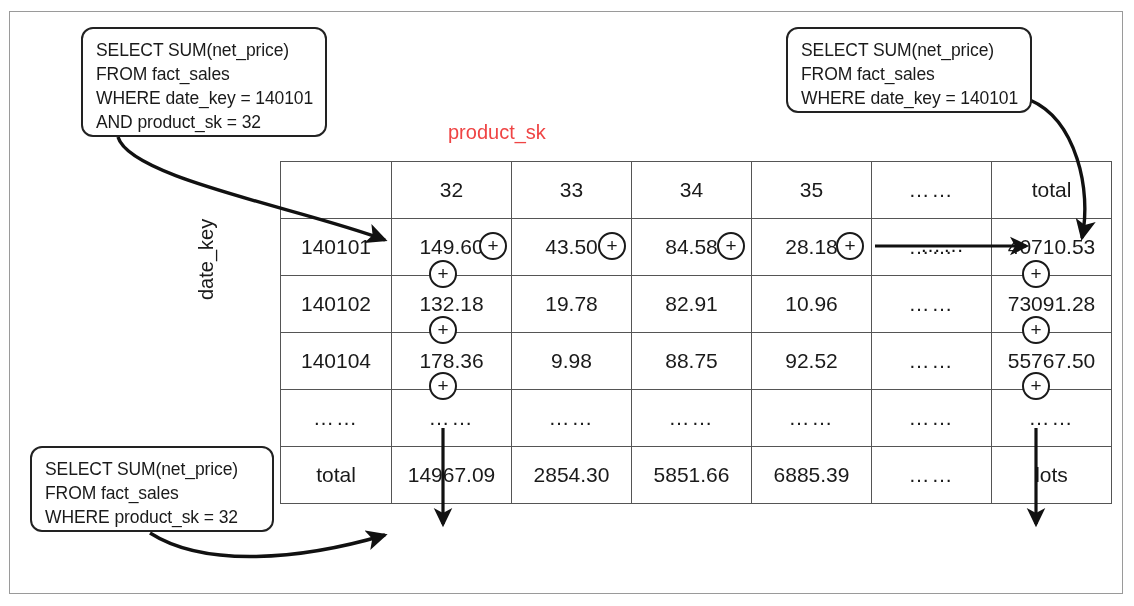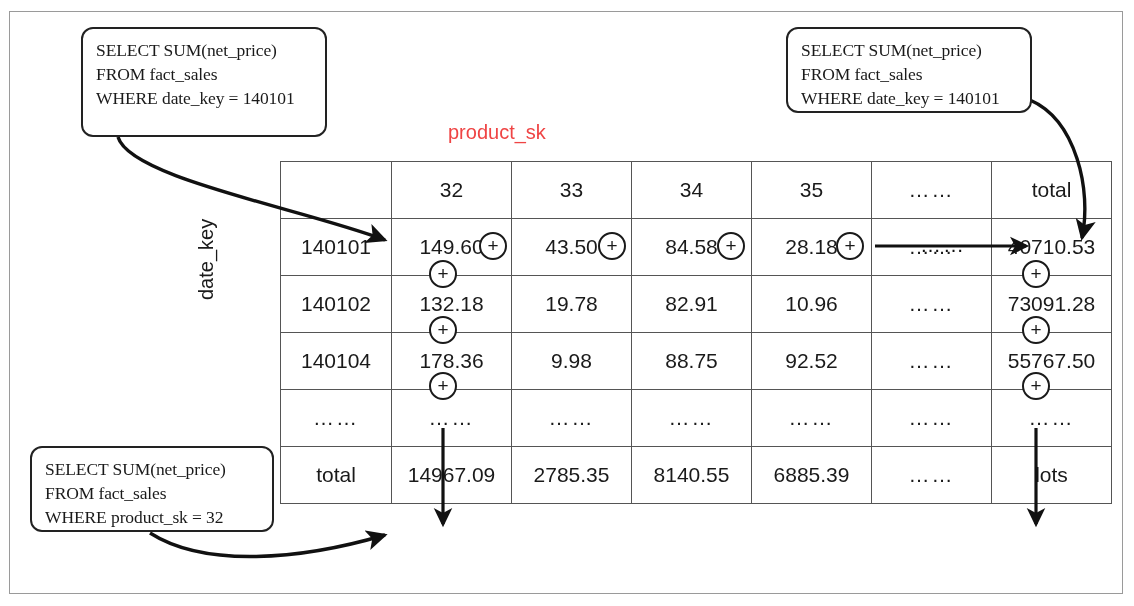--- a/index.html
+++ b/index.html
@@ -28,21 +28,20 @@
 
   
   .callout {
     position: absolute;
     border: 2px solid #222222;
     border-radius: 12px;
     background: #ffffff;
     box-sizing: border-box;
     padding: 9px 13px 10px 13px;
     z-index: 6;
-    font-family: Liberation Serif, serif;
   }
   .callout .line {
     font-size: 17.5px;
     line-height: 24px;
     color: #1a1a1a;
     white-space: nowrap;
     letter-spacing: -0.1px;
   }
 
   
@@ -137,20 +136,21 @@
 
   <div id="outer-frame"></div>
 
   <div id="product-sk-title">product_sk</div>
   <div id="date-key-title">date_key</div>
 
   <div class="callout" style="left:81px; top:27px; width:246px; height:110px;">
     <div class="line">SELECT SUM(net_price)</div>
     <div class="line">FROM fact_sales</div>
     <div class="line">WHERE date_key = 140101</div>
+    <div class="line">AND product_sk = 32</div>
   </div>
 
   <div class="callout" style="left:786px; top:27px; width:246px; height:86px;">
     <div class="line">SELECT SUM(net_price)</div>
     <div class="line">FROM fact_sales</div>
     <div class="line">WHERE date_key = 140101</div>
   </div>
 
   <div class="callout" style="left:30px; top:446px; width:244px; height:86px;">
     <div class="line">SELECT SUM(net_price)</div>
@@ -202,22 +202,22 @@
             <td class="w-col dots">……</td>
             <td class="w-col dots">……</td>
             <td class="w-col dots">……</td>
             <td class="w-col dots">……</td>
             <td class="w-dots dots">……</td>
             <td class="w-total dots">……</td>
           </tr>
           <tr>
             <td class="rowhead w-label">total</td>
             <td class="w-col">14967.09</td>
-            <td class="w-col">2785.35</td>
-            <td class="w-col">8140.55</td>
+            <td class="w-col">2854.30</td>
+            <td class="w-col">5851.66</td>
             <td class="w-col">6885.39</td>
             <td class="w-dots dots">……</td>
             <td class="w-total">lots</td>
           </tr>
         </tbody>
     </table>
   </div>
 
   <svg id="overlay" viewBox="0 0 1134 606" xmlns="http://www.w3.org/2000/svg">
     <defs>

